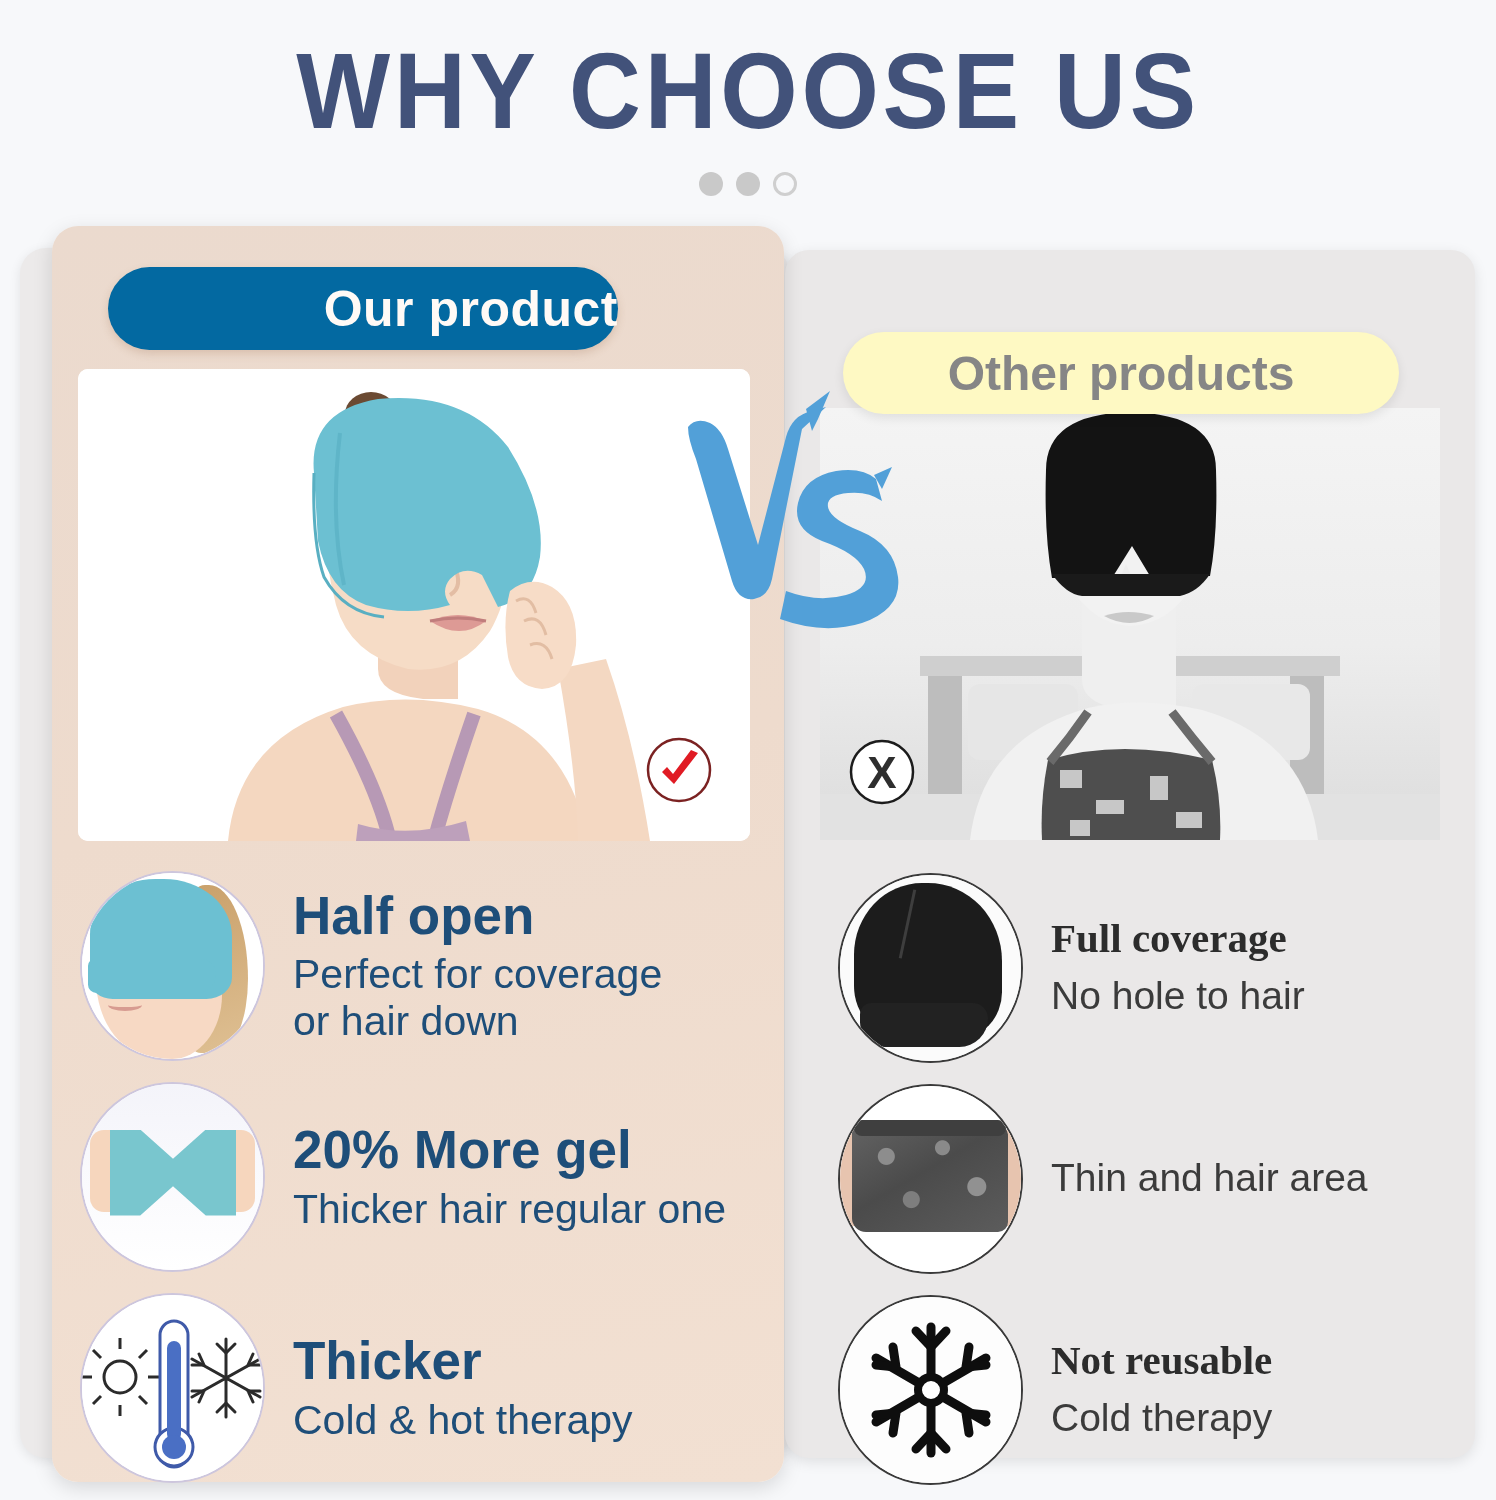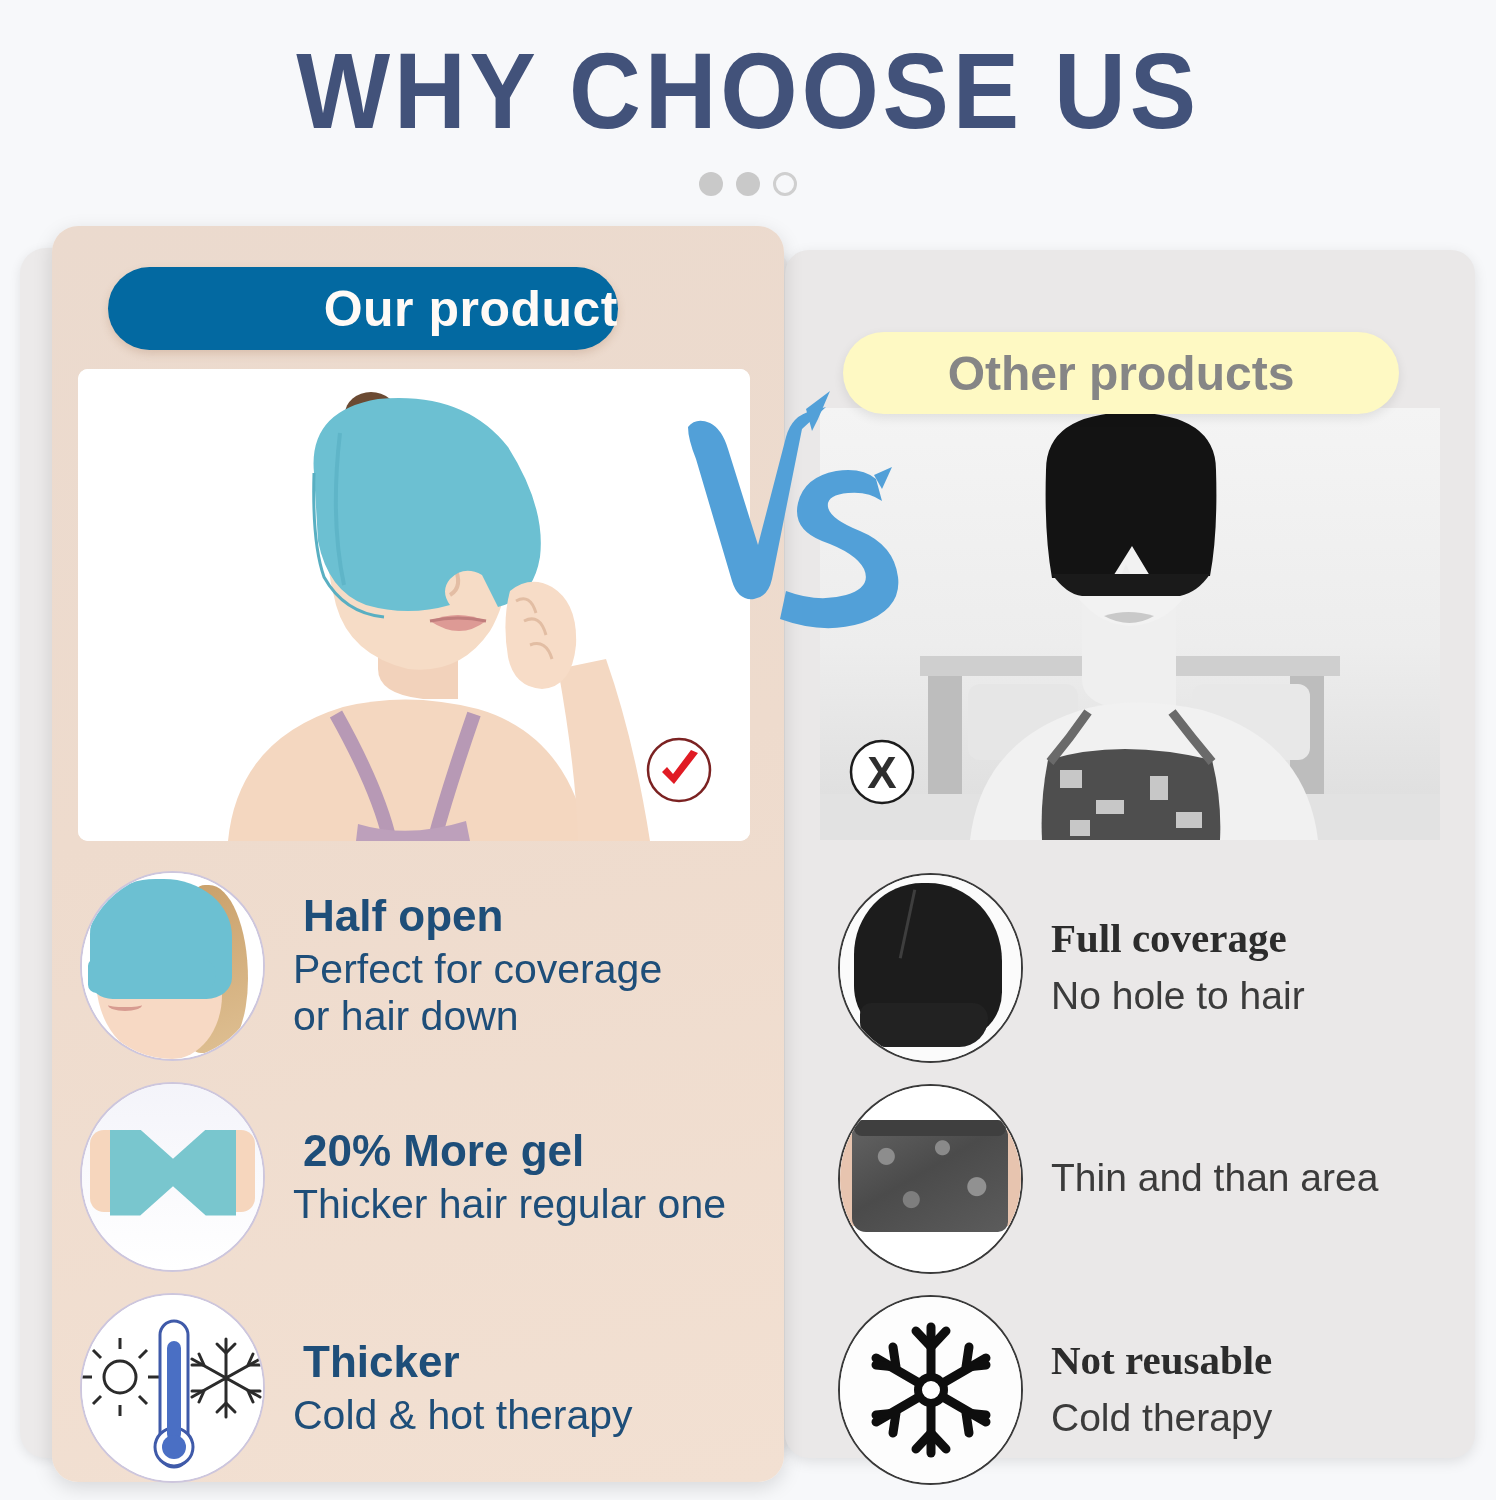--- a/index.html
+++ b/index.html
@@ -176,21 +176,21 @@
   #features-right .feature-thumb { border: 2px solid #3a3a3a; background:#fff; }
 
   .feature-text { padding-left: 28px; }
   .feature-title {
     font-weight: bold;
     line-height: 1.12;
   }
   .feature-sub {
     line-height: 1.14;
   }
-  #features-left .feature-title { color: #1e4e79; font-size: 44px; margin-left: 10px; }
+  #features-left .feature-title { color: #1e4e79; font-size: 53px; }
   #features-left .feature-sub   { color: #1e4e79; font-size: 41px; }
   #features-right .feature-title { color: #2c2c2c; font-size: 41px; font-family: Liberation Serif, serif; }
   #features-right .feature-sub   { color: #3b3b3b; font-size: 39px; }
   #features-left .feature-title { margin-bottom: 6px; }
   #features-right .feature-title { margin-bottom: 12px; }
 
   
   
   .art-profile { position:absolute; inset:0; background:#fff; }
   .art-profile .face {
@@ -495,21 +495,21 @@
   <div class="feature-row">
     <div class="feature-thumb">
       <div class="art-greygel">
         <div class="skinl"></div>
         <div class="skinr"></div>
         <div class="pack"></div>
         <div class="band"></div>
       </div>
     </div>
     <div class="feature-text">
-      <div class="feature-sub">Thin and than area</div>
+      <div class="feature-sub">Thin and hair area</div>
     </div>
   </div>
 
   <div class="feature-row">
     <div class="feature-thumb">
       <div class="art-snowflake">
         <svg viewBox="0 0 140 150" width="140" height="150">
           <g stroke="#0e0e0e" stroke-width="9" fill="none" stroke-linecap="round" stroke-linejoin="round">
             <path d="M70 12 v126"></path>
             <path d="M15 43 l110 64"></path>

